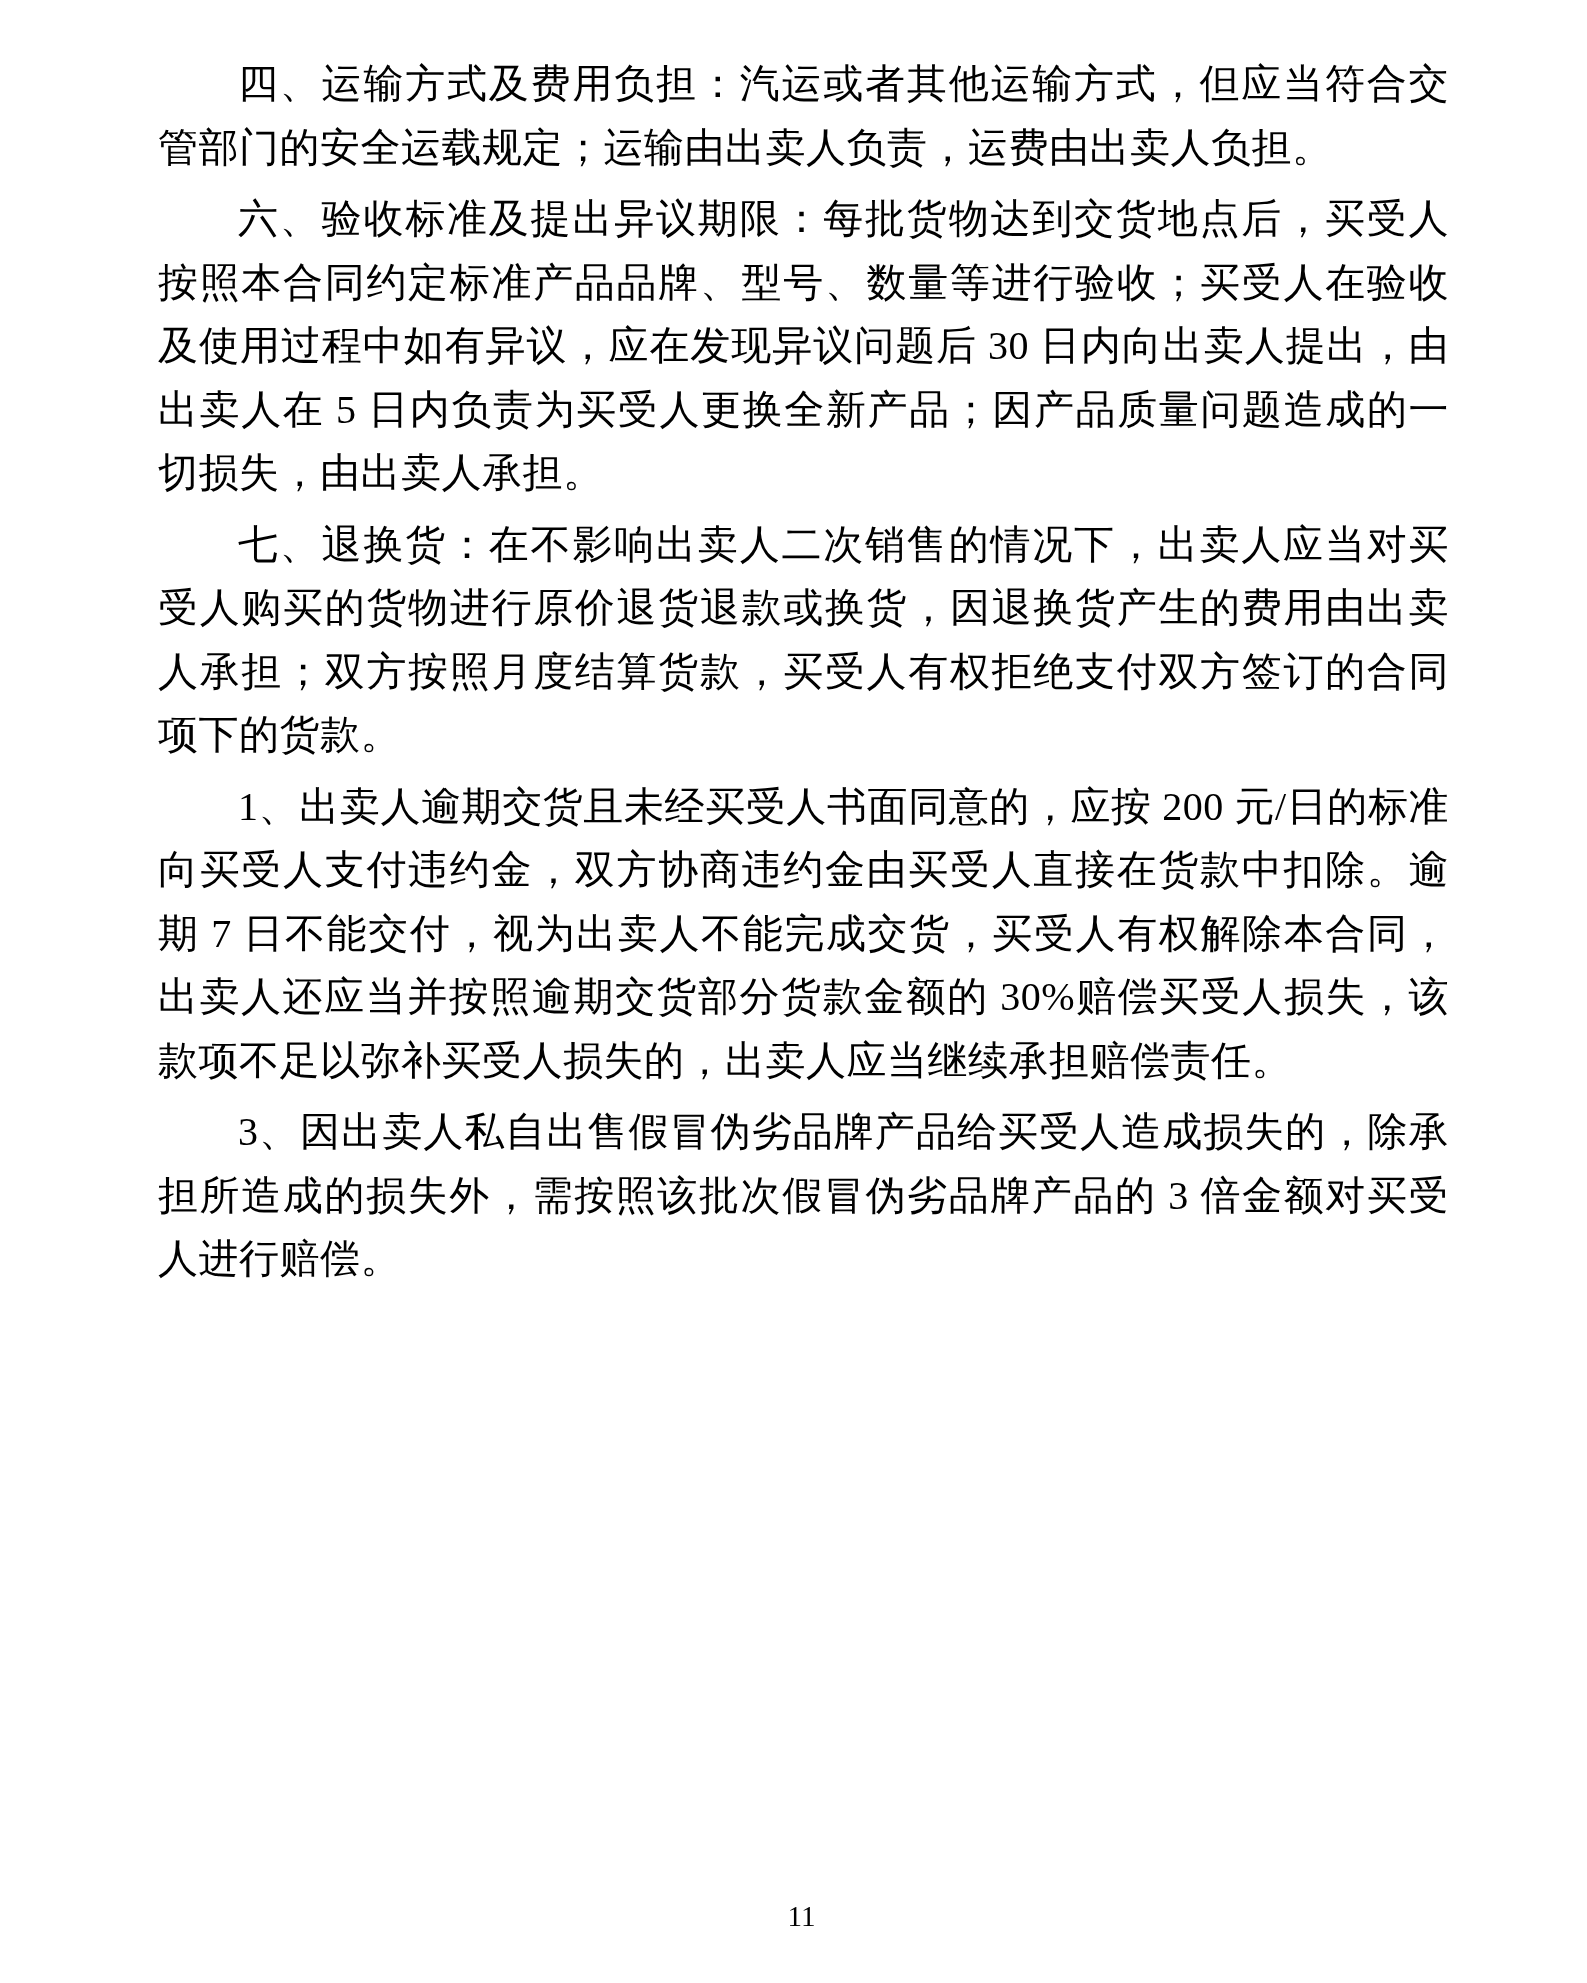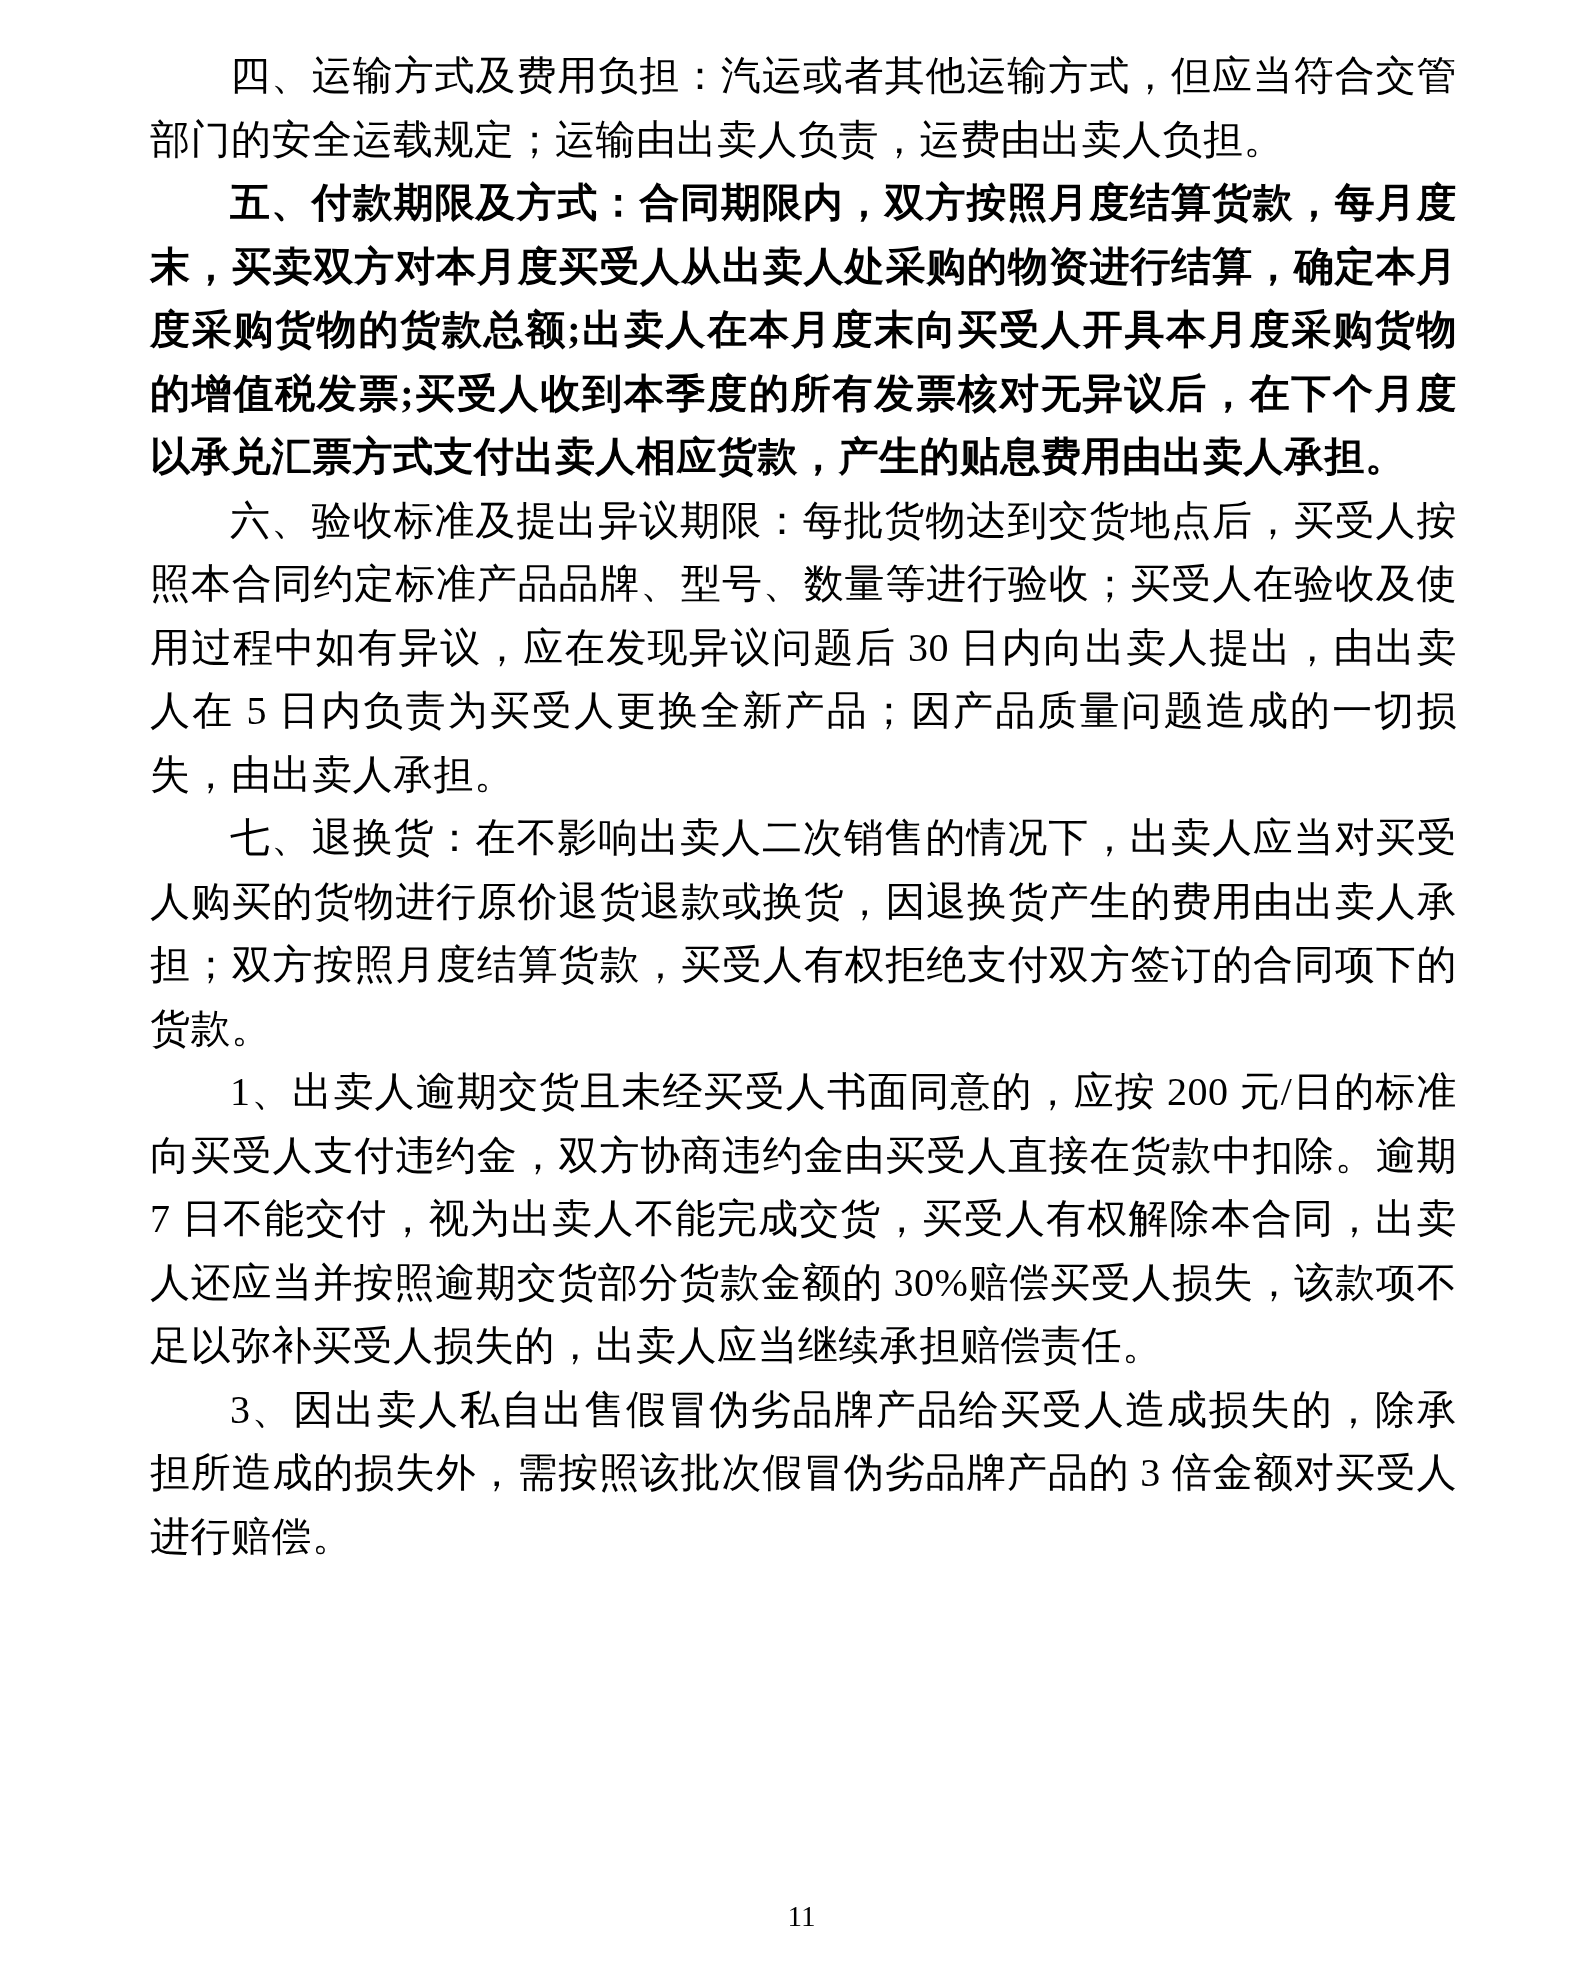--- a/index.html
+++ b/index.html
@@ -21,21 +21,21 @@
     position: absolute;
     top: 44px;
     left: 150px;
     right: 130px;
     font-size: 40px;
     line-height: 63.5px;
     letter-spacing: 0.5px;
     text-align: justify;
   }
   .para {
-    margin: 0;
+    margin: 8px;
     padding: 0;
     text-indent: 2em;
     font-weight: normal;
   }
   .para.bold {
     font-weight: bold;
   }
   .page-number {
     position: absolute;
     left: 16px;
@@ -47,21 +47,20 @@
     font-family: "Liberation Serif", "DejaVu Serif", serif;
     color: #000000;
   }
 </style>
 </head>
 <body>
 
 <div class="page">
   <div class="content">
     <p class="para">四、运输方式及费用负担：汽运或者其他运输方式，但应当符合交管部门的安全运载规定；运输由出卖人负责，运费由出卖人负担。</p>
-    <p class="para bold">五、付款期限及方式：合同期限内，双方按照月度结算货款，每月度末，买卖双方对本月度买受人从出卖人处采购的物资进行结算，确定本月度采购货物的货款总额;出卖人在本月度末向买受人开具本月度采购货物的增值税发票;买受人收到本季度的所有发票核对无异议后，在下个月度以承兑汇票方式支付出卖人相应货款，产生的贴息费用由出卖人承担。</p>
     <p class="para">六、验收标准及提出异议期限：每批货物达到交货地点后，买受人按照本合同约定标准产品品牌、型号、数量等进行验收；买受人在验收及使用过程中如有异议，应在发现异议问题后 30 日内向出卖人提出，由出卖人在 5 日内负责为买受人更换全新产品；因产品质量问题造成的一切损失，由出卖人承担。</p>
     <p class="para">七、退换货：在不影响出卖人二次销售的情况下，出卖人应当对买受人购买的货物进行原价退货退款或换货，因退换货产生的费用由出卖人承担；双方按照月度结算货款，买受人有权拒绝支付双方签订的合同项下的货款。</p>
     <p class="para">1、出卖人逾期交货且未经买受人书面同意的，应按 200 元/日的标准向买受人支付违约金，双方协商违约金由买受人直接在货款中扣除。逾期 7 日不能交付，视为出卖人不能完成交货，买受人有权解除本合同，出卖人还应当并按照逾期交货部分货款金额的 30%赔偿买受人损失，该款项不足以弥补买受人损失的，出卖人应当继续承担赔偿责任。</p>
     <p class="para">3、因出卖人私自出售假冒伪劣品牌产品给买受人造成损失的，除承担所造成的损失外，需按照该批次假冒伪劣品牌产品的 3 倍金额对买受人进行赔偿。</p>
 
   </div>
   <div class="page-number">11</div>
 </div>
 
 </body></html>

